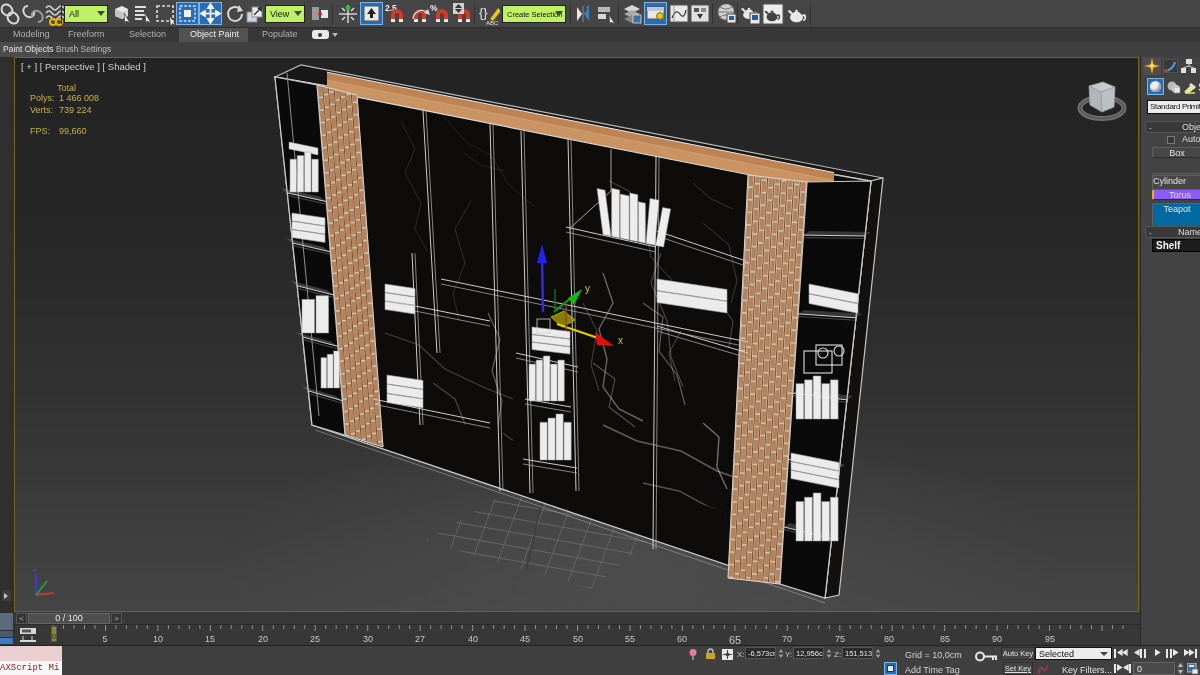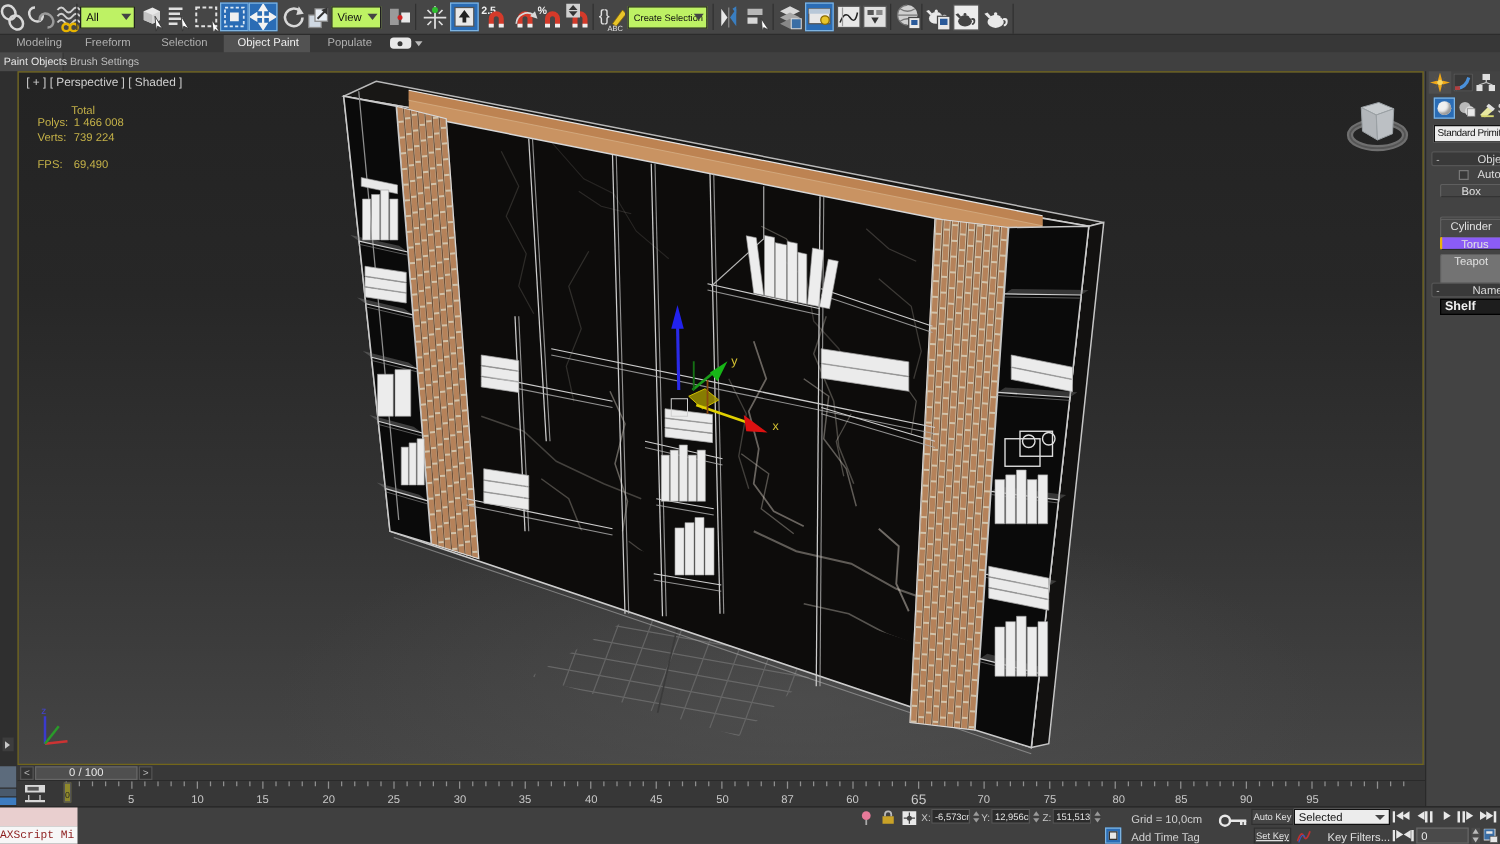--- a/index.html
+++ b/index.html
@@ -495,21 +495,21 @@
       <line x1="21.0" y1="537.0" x2="32.0" y2="523.0" stroke="#2a9a2a" stroke-width="2" opacity="1"></line>
       <text x="18" y="513" fill="#4444cc" font-size="8" font-family="Liberation Sans, sans-serif">z</text>
     </svg>
 <span class="abs" style="left:6px;top:3px;font-size:9.5px;color:#cfcfcf;">[ + ] [ Perspective ] [ Shaded ]</span>
 <span class="abs" style="left:42px;top:25px;font-size:9px;color:#c4b148;">Total</span>
 <span class="abs" style="left:15px;top:35px;font-size:9px;color:#c4b148;">Polys:</span>
     <span class="abs" style="left:44px;top:35px;font-size:9px;color:#c4b148;">1 466 008</span>
 <span class="abs" style="left:15px;top:47px;font-size:9px;color:#c4b148;">Verts:</span>
     <span class="abs" style="left:44px;top:47px;font-size:9px;color:#c4b148;">739 224</span>
 <span class="abs" style="left:15px;top:68px;font-size:9px;color:#c4b148;">FPS:</span>
-    <span class="abs" style="left:44px;top:68px;font-size:9px;color:#c4b148;">69,490</span>
+    <span class="abs" style="left:44px;top:68px;font-size:9px;color:#c4b148;">99,660</span>
 </div>
 <div class="abs" style="left:1140px;top:57px;width:60px;height:588px;background:#434343;border-left:1px solid #2a2a2a;">
     <div class="abs" style="left:2px;top:0px;width:18px;height:18px;background:#4e4e4e;"></div>
     <svg class="abs" style="left:3px;top:1px" width="16" height="16">
       <g fill="#f0a818">
         <polygon points="8,0 9.5,5.5 8,8 6.5,5.5"></polygon>
         <polygon points="8,16 9.5,10.5 8,8 6.5,10.5"></polygon>
         <polygon points="0,8 5.5,6.5 8,8 5.5,9.5"></polygon>
         <polygon points="16,8 10.5,6.5 8,8 10.5,9.5"></polygon>
         <polygon points="2.5,2.5 6.5,6.5 8,8 5,5"></polygon>
@@ -549,23 +549,23 @@
     <span class="abs" style="left:57px;top:24px;font-size:11px;color:#ddd;">S</span>
     <div class="abs" style="left:6px;top:43px;width:54px;height:14px;background:#ececec;border:1px solid #111;color:#111;font-size:8px;line-height:12px;padding-left:2px;letter-spacing:-0.3px;white-space:nowrap;overflow:hidden;">Standard Primiti</div>
     <div class="abs" style="left:4px;top:64px;width:56px;height:12px;background:#393939;border:1px solid #555;border-radius:2px;">
       <span style="position:absolute;left:3px;top:1px;font-size:8px;color:#ccc;">-</span>
       <span style="position:absolute;left:36px;top:0px;font-size:9px;color:#ddd;">Objec</span>
     </div>
     <div class="abs" style="left:26px;top:79px;width:8px;height:8px;background:#383838;border:1px solid #777;"></div>
     <span class="abs" style="left:41px;top:77px;font-size:9px;color:#ddd;">Auto</span>
     <div class="abs" style="left:11px;top:90px;width:49px;height:11px;background:#474747;border-top:1px solid #5f5f5f;border-left:1px solid #5f5f5f;border-bottom:1px solid #2e2e2e;border-radius:2px;text-align:center;font-size:9px;line-height:10px;color:#e2e2e2;">Box</div>
     <div class="abs" style="left:11px;top:104px;width:49px;height:11px;background:#474747;border-top:1px solid #5f5f5f;border-left:1px solid #5f5f5f;border-bottom:1px solid #2e2e2e;border-radius:2px;text-align:center;font-size:9px;line-height:10px;color:#e2e2e2;margin-top:12px;">Sphere</div>
-    <div class="abs" style="left:11px;top:118px;width:49px;height:15px;background:#474747;border-top:1px solid #5f5f5f;border-left:1px solid #5f5f5f;border-bottom:1px solid #2e2e2e;border-radius:2px;text-align:center;font-size:9px;line-height:10px;color:#e2e2e2;">Cylinder</div>
+    <div class="abs" style="left:11px;top:118px;width:49px;height:15px;background:#474747;border-top:1px solid #5f5f5f;border-left:1px solid #5f5f5f;border-bottom:1px solid #2e2e2e;border-radius:2px;text-align:left;font-size:9px;line-height:10px;color:#e2e2e2;">Cylinder</div>
     <div class="abs" style="left:11px;top:132px;width:54px;height:11px;background:#8b5cf6;border-top:1px solid #5f5f5f;border-left:2px solid #eab308;border-bottom:1px solid #2e2e2e;border-radius:2px;text-align:center;font-size:9px;line-height:10px;color:#e2e2e2;">Torus</div>
-    <div class="abs" style="left:11px;top:146px;width:49px;height:28px;background:#737373;border-top:1px solid #5f5f5f;border-left:1px solid #5f5f5f;border-bottom:1px solid #2e2e2e;border-radius:2px;text-align:center;font-size:9px;line-height:10px;color:#e2e2e2;">Teapot</div>
+    <div class="abs" style="left:11px;top:146px;width:49px;height:28px;background:#0369a1;border-top:1px solid #5f5f5f;border-left:1px solid #5f5f5f;border-bottom:1px solid #2e2e2e;border-radius:2px;text-align:center;font-size:9px;line-height:10px;color:#e2e2e2;">Teapot</div>
     <div class="abs" style="left:4px;top:169px;width:56px;height:12px;background:#393939;border:1px solid #555;border-radius:2px;">
       <span style="position:absolute;left:3px;top:1px;font-size:8px;color:#ccc;">-</span>
       <span style="position:absolute;left:32px;top:0px;font-size:9px;color:#ddd;">Name a</span>
     </div>
     <div class="abs" style="left:11px;top:182px;width:49px;height:13px;background:#1d1d1d;border:1px solid #000;color:#f2f2f2;font-size:10px;font-weight:bold;line-height:12px;padding-left:3px;">Shelf</div>
   </div>
 <div class="abs" style="left:0;top:612px;width:14px;height:33px;background:#2f2f2f;">
     <div class="abs" style="left:0;top:1px;width:13px;height:17px;background:#5c6b7c;"></div>
     <div class="abs" style="left:0;top:19px;width:13px;height:6px;background:#4a5a6c;"></div>
     <div class="abs" style="left:0;top:26px;width:13px;height:6px;background:#3d7cc0;"></div>
@@ -680,30 +680,30 @@
       <line x1="1088.0" y1="0" x2="1088.0" y2="6" stroke="#8f8f8f" stroke-width="1"></line>
       <line x1="1098.5" y1="0" x2="1098.5" y2="4" stroke="#8f8f8f" stroke-width="1"></line>
       <line x1="1109.0" y1="0" x2="1109.0" y2="4" stroke="#8f8f8f" stroke-width="1"></line>
     </svg>
 <span class="abs" style="left:83px;top:9px;width:16px;text-align:center;font-size:9px;color:#c8c8c8;">5</span>
     <span class="abs" style="left:136px;top:9px;width:16px;text-align:center;font-size:9px;color:#c8c8c8;">10</span>
     <span class="abs" style="left:188px;top:9px;width:16px;text-align:center;font-size:9px;color:#c8c8c8;">15</span>
     <span class="abs" style="left:241px;top:9px;width:16px;text-align:center;font-size:9px;color:#c8c8c8;">20</span>
     <span class="abs" style="left:293px;top:9px;width:16px;text-align:center;font-size:9px;color:#c8c8c8;">25</span>
     <span class="abs" style="left:346px;top:9px;width:16px;text-align:center;font-size:9px;color:#c8c8c8;">30</span>
-    <span class="abs" style="left:398px;top:9px;width:16px;text-align:center;font-size:9px;color:#c8c8c8;">35</span>
+    <span class="abs" style="left:398px;top:9px;width:16px;text-align:center;font-size:9px;color:#c8c8c8;">27</span>
     <span class="abs" style="left:451px;top:9px;width:16px;text-align:center;font-size:9px;color:#c8c8c8;">40</span>
     <span class="abs" style="left:503px;top:9px;width:16px;text-align:center;font-size:9px;color:#c8c8c8;">45</span>
     <span class="abs" style="left:556px;top:9px;width:16px;text-align:center;font-size:9px;color:#c8c8c8;">50</span>
-    <span class="abs" style="left:608px;top:9px;width:16px;text-align:center;font-size:9px;color:#c8c8c8;">87</span>
+    <span class="abs" style="left:608px;top:9px;width:16px;text-align:center;font-size:9px;color:#c8c8c8;">55</span>
     <span class="abs" style="left:660px;top:9px;width:16px;text-align:center;font-size:9px;color:#c8c8c8;">60</span>
     <span class="abs" style="left:713px;top:9px;width:16px;text-align:center;font-size:11px;color:#c8c8c8;">65</span>
     <span class="abs" style="left:765px;top:9px;width:16px;text-align:center;font-size:9px;color:#c8c8c8;">70</span>
     <span class="abs" style="left:818px;top:9px;width:16px;text-align:center;font-size:9px;color:#c8c8c8;">75</span>
-    <span class="abs" style="left:870px;top:9px;width:16px;text-align:right;font-size:9px;color:#c8c8c8;">80</span>
+    <span class="abs" style="left:870px;top:9px;width:16px;text-align:left;font-size:9px;color:#c8c8c8;">80</span>
     <span class="abs" style="left:923px;top:9px;width:16px;text-align:center;font-size:9px;color:#c8c8c8;">85</span>
     <span class="abs" style="left:975px;top:9px;width:16px;text-align:center;font-size:9px;color:#c8c8c8;">90</span>
     <span class="abs" style="left:1028px;top:9px;width:16px;text-align:center;font-size:9px;color:#c8c8c8;">95</span>
     <span class="abs" style="left:1080px;top:24px;width:16px;text-align:center;font-size:9px;color:#c8c8c8;">100</span>
 <div class="abs" style="left:37px;top:1px;width:6px;height:16px;background:#8f892c;border:1px solid #555;"></div>
 <span class="abs" style="left:38px;top:8px;font-size:7px;color:#222;">0</span>
 <svg class="abs" style="left:5px;top:2px" width="20" height="15">
       <rect x="1" y="1" width="16" height="6" fill="#d8d8d8"></rect>
       <rect x="3" y="2.5" width="9" height="3" fill="#555"></rect>
       <g stroke="#d8d8d8" stroke-width="1">

